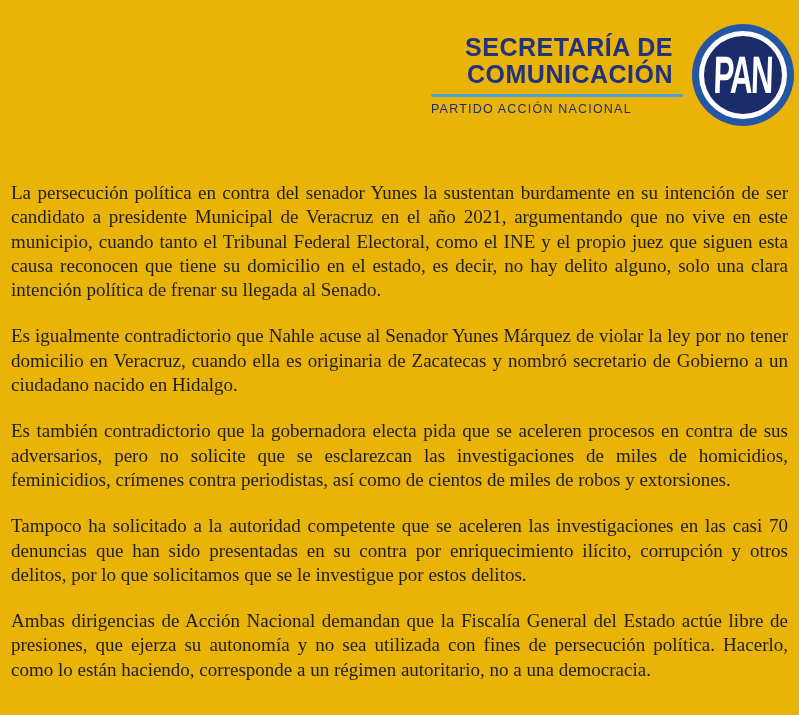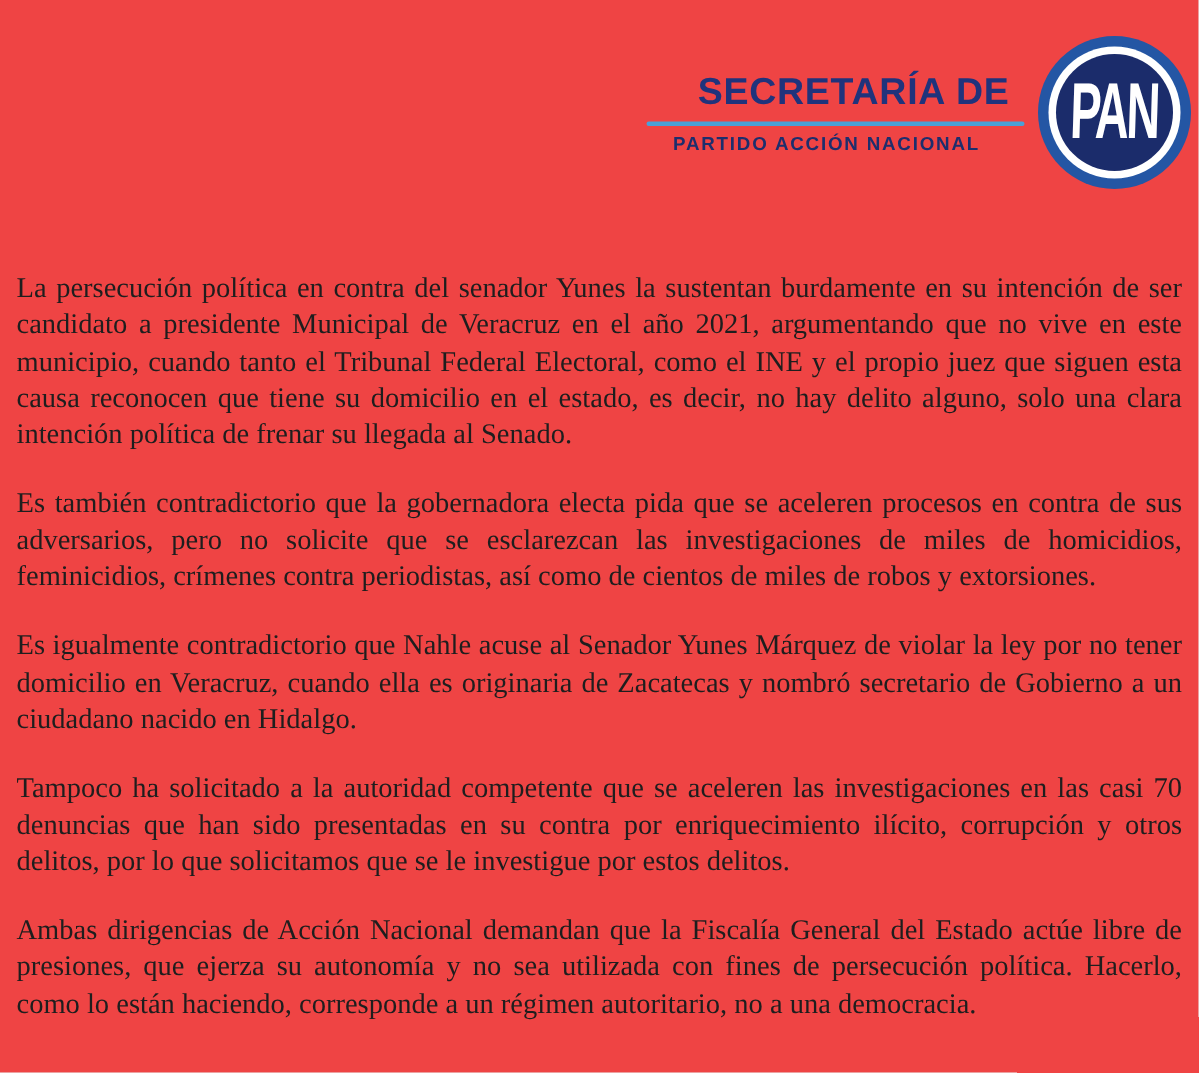--- a/index.html
+++ b/index.html
@@ -1,21 +1,21 @@
 <!DOCTYPE html>
 <html><head>
 <meta charset="utf-8">
 <style>
   * { margin: 0; padding: 0; box-sizing: border-box; }
   html, body { background: #e9e9e9; }
   .page {
     position: relative;
     width: 799px;
     height: 715px;
-    background: #ef4444;
+    background: #eab308;
     font-family: "Liberation Sans", sans-serif;
     overflow: hidden;
   }
 
   
   .letterhead {
     position: absolute;
     top: 24px;
     right: 5px;
     display: flex;
@@ -37,24 +37,24 @@
   }
   .brand-divider {
     margin-top: 6px;
     height: 3px;
     width: 100%;
     background: #4aa0d8;
     border-radius: 2px;
   }
   .brand-subtitle {
     margin-top: 5px;
-    text-align: center;
+    text-align: left;
     padding-right: 12px;
     font-size: 12.5px;
-    font-weight: 700;
+    font-weight: 400;
     letter-spacing: 1.2px;
     color: #1d2e6d;
   }
 
   
   .logo {
     width: 102px;
     height: 102px;
     border-radius: 50%;
     background: #2456a4;
@@ -107,34 +107,35 @@
 </style>
 </head>
 <body>
 
 <div class="page">
 
   <header class="letterhead">
     <div class="brand">
       <div class="brand-title">
         <div>SECRETARÍA DE</div>
+        <div>COMUNICACIÓN</div>
       </div>
       <div class="brand-divider"></div>
       <div class="brand-subtitle">PARTIDO ACCIÓN NACIONAL</div>
     </div>
     <div class="logo">
       <div class="logo-ring">
         <div class="logo-core">
           <span class="logo-text">PAN</span>
         </div>
       </div>
     </div>
   </header>
 
   <main class="body-text">
     <p>La persecución política en contra del senador Yunes la sustentan burdamente en su intención de ser candidato a presidente Municipal de Veracruz en el año 2021, argumentando que no vive en este municipio, cuando tanto el Tribunal Federal Electoral, como el INE y el propio juez que siguen esta causa reconocen que tiene su domicilio en el estado, es decir, no hay delito alguno, solo una clara intención política de frenar su llegada al Senado.</p>
+    <p>Es igualmente contradictorio que Nahle acuse al Senador Yunes Márquez de violar la ley por no tener domicilio en Veracruz, cuando ella es originaria de Zacatecas y nombró secretario de Gobierno a un ciudadano nacido en Hidalgo.</p>
     <p>Es también contradictorio que la gobernadora electa pida que se aceleren procesos en contra de sus adversarios, pero no solicite que se esclarezcan las investigaciones de miles de homicidios, feminicidios, crímenes contra periodistas, así como de cientos de miles de robos y extorsiones.</p>
-    <p>Es igualmente contradictorio que Nahle acuse al Senador Yunes Márquez de violar la ley por no tener domicilio en Veracruz, cuando ella es originaria de Zacatecas y nombró secretario de Gobierno a un ciudadano nacido en Hidalgo.</p>
     <p>Tampoco ha solicitado a la autoridad competente que se aceleren las investigaciones en las casi 70 denuncias que han sido presentadas en su contra por enriquecimiento ilícito, corrupción y otros delitos, por lo que solicitamos que se le investigue por estos delitos.</p>
     <p>Ambas dirigencias de Acción Nacional demandan que la Fiscalía General del Estado actúe libre de presiones, que ejerza su autonomía y no sea utilizada con fines de persecución política. Hacerlo, como lo están haciendo, corresponde a un régimen autoritario, no a una democracia.</p>
   </main>
 
 </div>
 
 </body></html>

